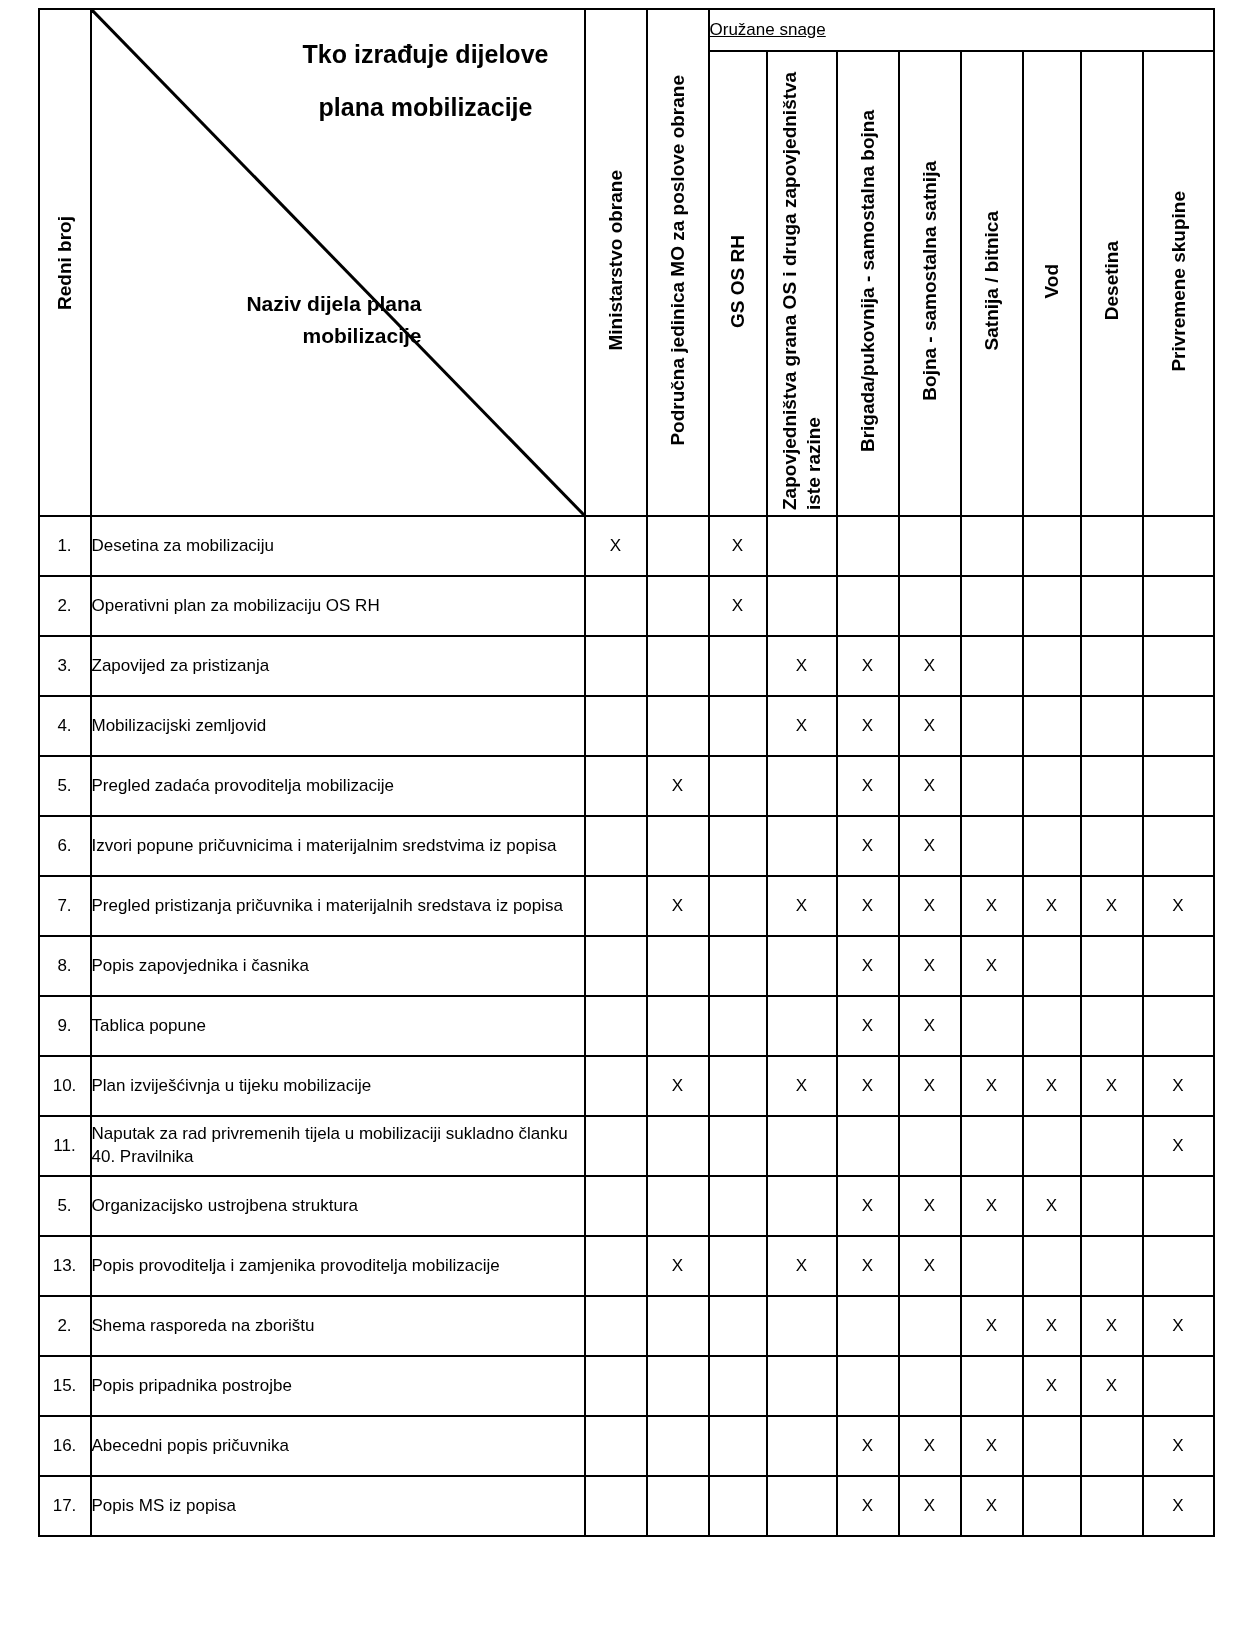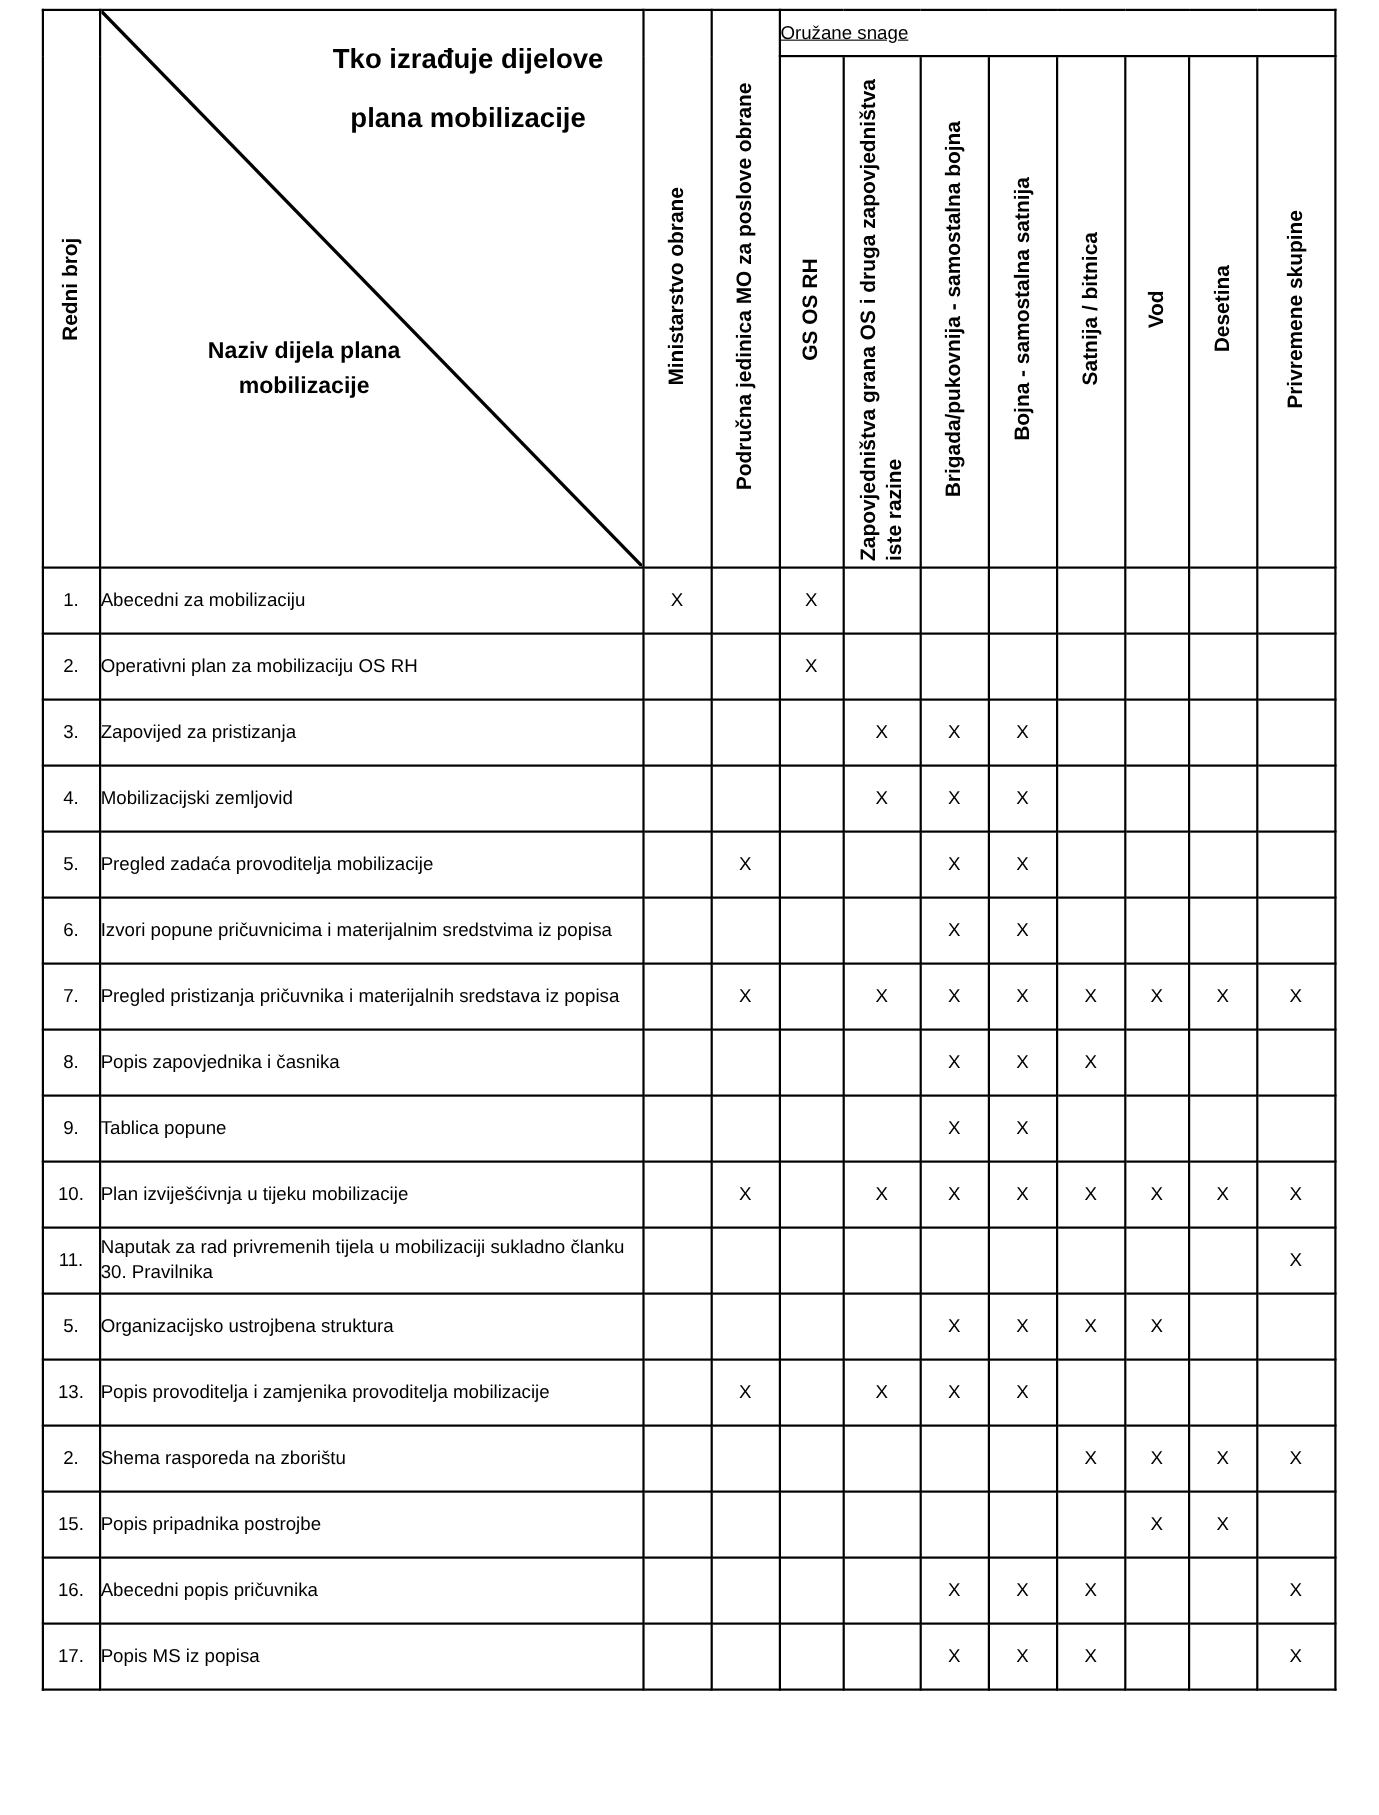--- a/index.html
+++ b/index.html
@@ -58,23 +58,23 @@
     top: 18px;
     width: 260px;
     text-align: center;
     font-size: 25px;
     font-weight: bold;
     line-height: 2.1;
   }
   .corner-bottom-label {
     position: absolute;
     left: 40px;
-    top: 293px;
+    top: 278px;
     width: 290px;
-    text-align: center;
+    text-align: right;
     font-size: 21px;
     font-weight: bold;
     line-height: 1.5;
   }
   .rb-cell {
     width: 52px;
     height: 500px;
     text-align: center;
   }
   .vert {
@@ -216,21 +216,21 @@
           <span class="vert">Desetina</span>
         </td>
         <td class="colhead">
           <span class="vert">Privremene skupine</span>
         </td>
       </tr>
     </thead>
     <tbody id="matrix-body">
         <tr class="datarow">
           <td class="num">1.</td>
-          <td class="name">Abecedni za mobilizaciju</td>
+          <td class="name">Desetina za mobilizaciju</td>
           <td class="mark">X</td>
           <td class="mark"></td>
           <td class="mark">X</td>
           <td class="mark"></td>
           <td class="mark"></td>
           <td class="mark"></td>
           <td class="mark"></td>
           <td class="mark"></td>
           <td class="mark"></td>
           <td class="mark"></td>
@@ -356,21 +356,21 @@
           <td class="mark">X</td>
           <td class="mark">X</td>
           <td class="mark">X</td>
           <td class="mark">X</td>
           <td class="mark">X</td>
           <td class="mark">X</td>
           <td class="mark">X</td>
         </tr>
         <tr class="datarow">
           <td class="num">11.</td>
-          <td class="name">Naputak za rad privremenih tijela u mobilizaciji sukladno članku 30. Pravilnika</td>
+          <td class="name">Naputak za rad privremenih tijela u mobilizaciji sukladno članku 40. Pravilnika</td>
           <td class="mark"></td>
           <td class="mark"></td>
           <td class="mark"></td>
           <td class="mark"></td>
           <td class="mark"></td>
           <td class="mark"></td>
           <td class="mark"></td>
           <td class="mark"></td>
           <td class="mark"></td>
           <td class="mark">X</td>

